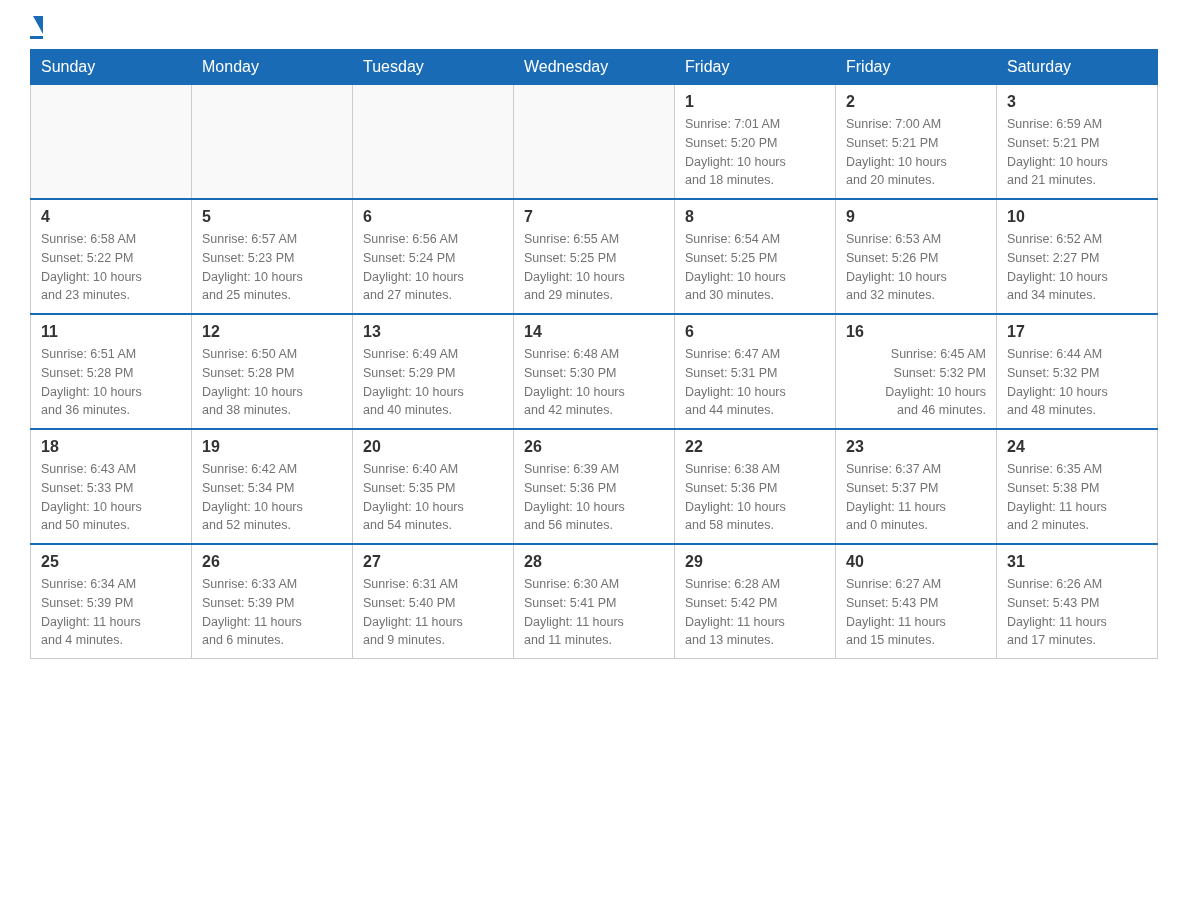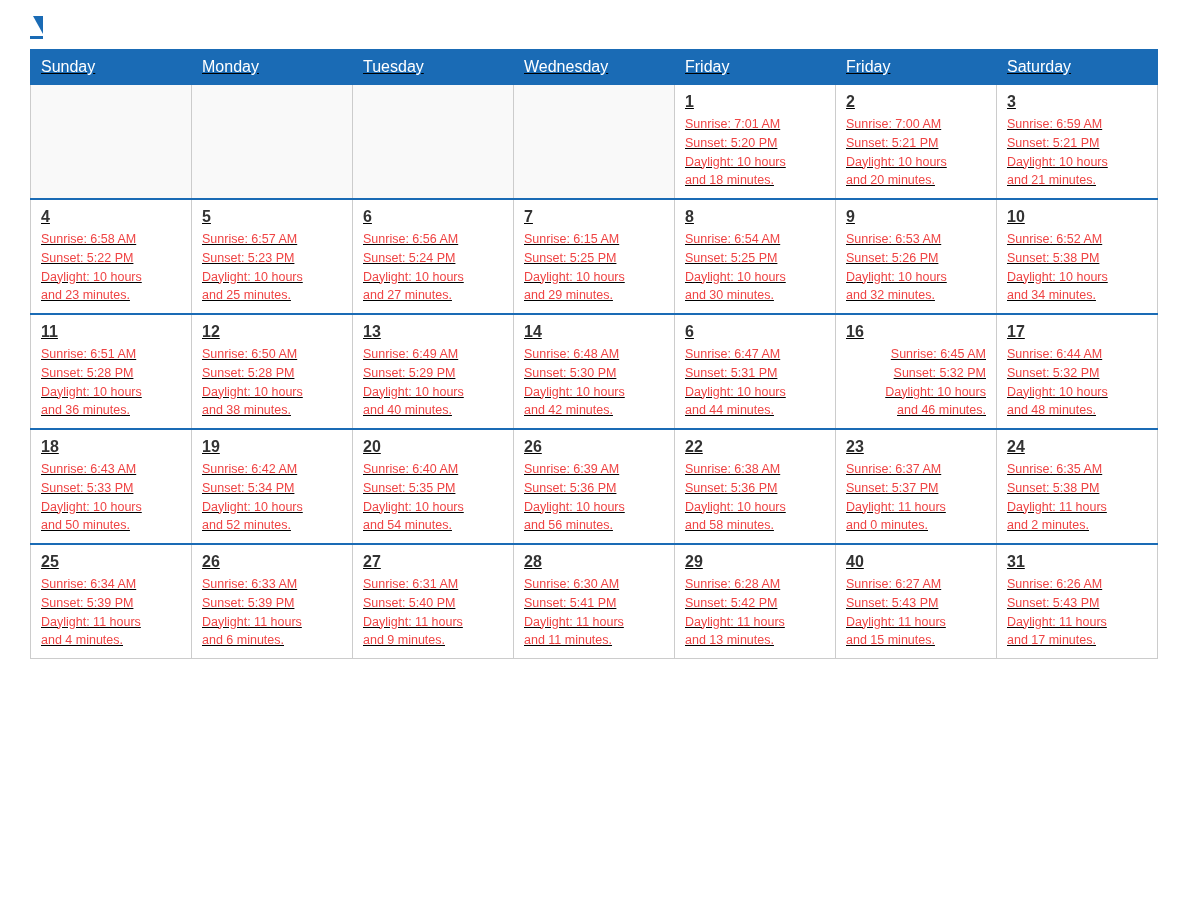--- a/index.html
+++ b/index.html
@@ -65,21 +65,20 @@
     }
     .location-title {
       font-size: 20px;
       color: #555;
       margin-top: 4px;
     }
     .calendar {
       width: 100%;
       border-collapse: collapse;
       margin-top: 8px;
-      text-decoration: underline;
     }
     .calendar th {
       background: #1a6bb5;
       color: #fff;
       padding: 8px 10px;
       text-align: left;
       font-size: 16px;
       font-weight: normal;
       border: 1px solid #1a6bb5;
     }
@@ -92,21 +91,21 @@
       height: 110px;
     }
     .day-number {
       font-size: 16px;
       font-weight: bold;
       color: #333;
       margin-bottom: 4px;
     }
     .day-info {
       font-size: 12.5px;
-      color: #ef4444;
+      color: #737373;
       line-height: 1.5;
     }
     .empty-cell {
       background: #f9f9f9;
     }
     .calendar tr:not(:last-child) td {
       border-bottom: 2px solid #1a6bb5;
     }
   </style>
 </head>
@@ -186,21 +185,21 @@
         </td>
         <td>
           <div class="day-number">6</div>
           <div class="day-info" style="white-space: pre-line;">Sunrise: 6:56 AM
 Sunset: 5:24 PM
 Daylight: 10 hours
 and 27 minutes.</div>
         </td>
         <td>
           <div class="day-number">7</div>
-          <div class="day-info" style="white-space: pre-line;">Sunrise: 6:15 AM
+          <div class="day-info" style="white-space: pre-line;">Sunrise: 6:55 AM
 Sunset: 5:25 PM
 Daylight: 10 hours
 and 29 minutes.</div>
         </td>
         <td>
           <div class="day-number">8</div>
           <div class="day-info" style="white-space: pre-line;">Sunrise: 6:54 AM
 Sunset: 5:25 PM
 Daylight: 10 hours
 and 30 minutes.</div>
@@ -208,21 +207,21 @@
         <td>
           <div class="day-number">9</div>
           <div class="day-info" style="white-space: pre-line;">Sunrise: 6:53 AM
 Sunset: 5:26 PM
 Daylight: 10 hours
 and 32 minutes.</div>
         </td>
         <td>
           <div class="day-number">10</div>
           <div class="day-info" style="white-space: pre-line;">Sunrise: 6:52 AM
-Sunset: 5:38 PM
+Sunset: 2:27 PM
 Daylight: 10 hours
 and 34 minutes.</div>
         </td>
       </tr>
       <tr>
         <td>
           <div class="day-number">11</div>
           <div class="day-info" style="white-space: pre-line;">Sunrise: 6:51 AM
 Sunset: 5:28 PM
 Daylight: 10 hours

